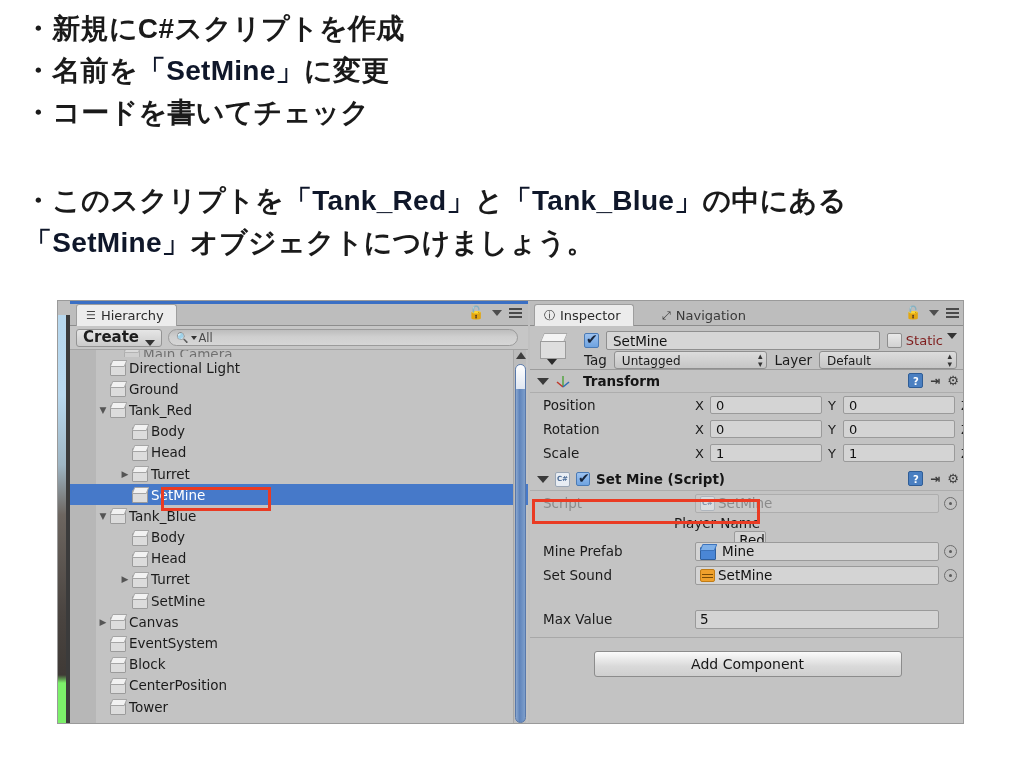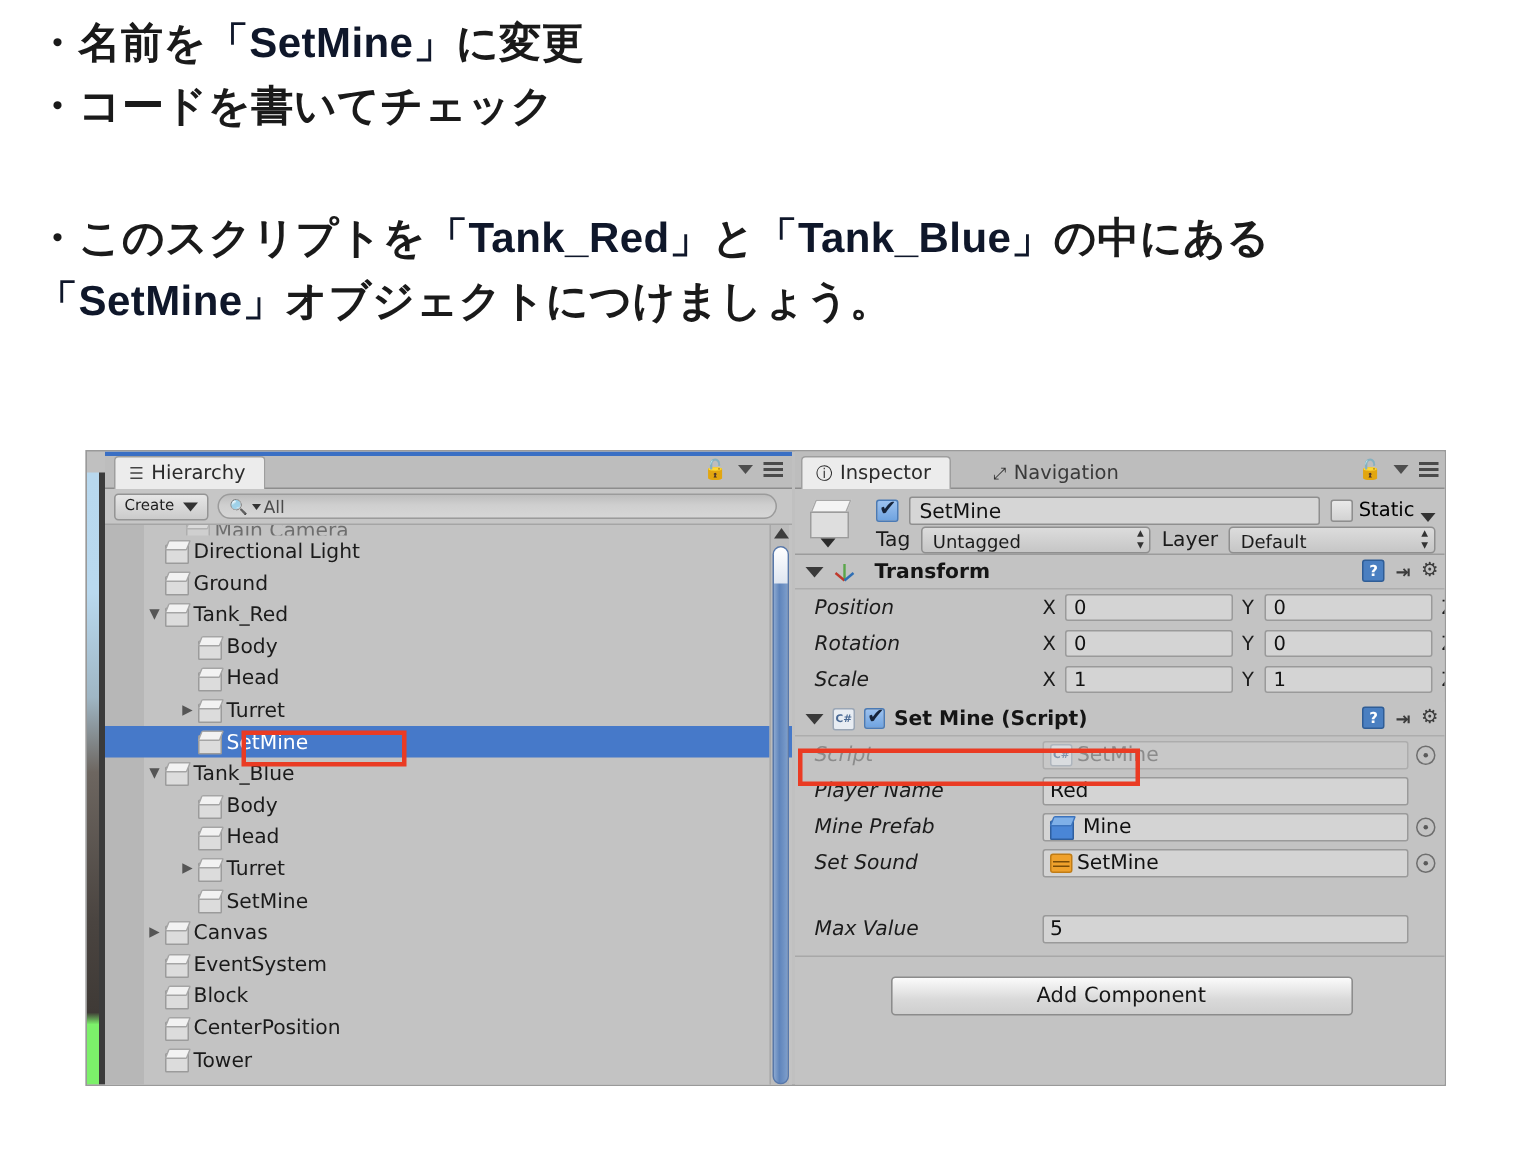--- a/index.html
+++ b/index.html
@@ -80,25 +80,25 @@
     display: flex; align-items: center; gap: 7px;
   }
 
   .toolrow {
     position: relative; height: 24px;
     background: #c6c6c6;
     border-bottom: 1px solid #a5a5a5;
     display: flex; align-items: center; padding-left: 6px; gap: 6px;
   }
   .create-btn {
-    display: flex; align-items: center; gap: 6px;
+    display: flex; align-items: flex-end; gap: 6px;
     height: 18px; padding: 0 6px;
-    font-size: 10px; color: #1e1e1e;
+    font-size: 15px; color: #1e1e1e;
     background: linear-gradient(to bottom, #e6e6e6, #cbcbcb);
-    border: 1px solid #949494; border-radius: 3px;
+    border: 1px solid #949494; border-radius: 3px; font-weight: bold;
   }
   .search-box {
     flex: 1; margin-right: 10px; height: 17px;
     background: linear-gradient(to bottom,#bdbdbd,#cfcfcf 45%,#d6d6d6);
     border: 1px solid #9b9b9b; border-radius: 9px;
     display: flex; align-items: center; gap: 2px; padding-left: 7px;
     font-size: 11.5px; color: #4a4a4a;
   }
 
   
@@ -198,21 +198,21 @@
     content:"✔"; position:absolute; left:1px; top:-3px;
     font-size:14px; color:#17243a; font-weight:bold;
   }
   .name-field {
     height: 19px; flex: 1;
     background: #d6d6d6; border: 1px solid #8f8f8f; border-radius: 2px;
     display: flex; align-items: center; padding-left: 6px;
     font-size: 13.5px; color: #111;
   }
   .row-flex { display: flex; align-items: center; gap: 7px; }
-  .static-wrap { display:flex; align-items:flex-end; gap:4px; font-size:13px; color:#000000; }
+  .static-wrap { display:flex; align-items:flex-start; gap:4px; font-size:13px; color:#7f1d1d; }
   .caret-down {
     width:0;height:0;border-left:5px solid transparent;
     border-right:5px solid transparent;border-top:6px solid #333;
   }
   .lbl { font-size: 13.5px; color: #1b1b1b; }
   .dropdown {
     height: 18px; background: linear-gradient(to bottom,#dcdcdc,#c6c6c6);
     border: 1px solid #8f8f8f; border-radius: 3px;
     display: flex; align-items: flex-end; justify-content: space-between;
     padding: 0 4px 0 7px; font-size: 12px; color: #1b1b1b;
@@ -236,21 +236,21 @@
   .csharp-icon {
     width:15px;height:15px;flex:none;border:1px solid #9aa6b5;
     background:#e8edf3;border-radius:2px;font-size:7px;color:#4a6a95;
     display:flex;align-items:center;justify-content:center;font-weight:bold;
   }
 
   .prop-row {
     height: 24px; display: flex; align-items: center;
     padding-left: 13px; font-size: 13.5px; color: #1b1b1b;
   }
-  .prop-label { width: 152px; flex: none; font-style: italic; }
+  .prop-label { width: 152px; flex: none; }
   .prop-label.dim { color: #8b8b8b; }
   .axis-lbl { width: 15px; flex: none; font-size: 13px; }
   .num-field {
     height: 18px; background:#d4d4d4; border:1px solid #9a9a9a; border-radius:2px;
     display:flex; align-items:center; padding-left:5px;
     font-size:13px; color:#111; flex:1;
   }
   .num-field.w { width: 112px; flex: none; }
   .obj-field {
     height: 19px; background:#d4d4d4; border:1px solid #9a9a9a; border-radius:2px;
@@ -291,20 +291,23 @@
 
   .mini-ham { display:flex; flex-direction:column; gap:2px; }
   .mini-ham i { display:block; width:13px; height:2px; background:#4a4a4a; }
 </style>
 </head>
 <body>
 
 <div id="page">
 
   <div class="slide-text">
+    <div class="bullet-line">
+      <span>・新規にC#スクリプトを作成</span>
+    </div>
     <div class="bullet-line">
       <span>・名前を</span><span class="hl">「SetMine」</span><span>に変更</span>
     </div>
     <div class="bullet-line">
       <span>・コードを書いてチェック</span>
     </div>
     <div class="bullet-line gap">
       <span>・このスクリプトを</span><span class="hl">「Tank_Red」</span><span>と</span><span class="hl">「Tank_Blue」</span><span>の中にある</span>
     </div>
     <div class="bullet-line">
@@ -598,21 +601,21 @@
 
         <div id="script-rows">
             <div class="prop-row" style="padding-right: 8px;">
               <span class="prop-label dim">Script</span>
               <div class="obj-field dim">
                 <span class="csharp-icon" style="opacity: 0.55;">C#</span>
                 <span>SetMine</span>
               </div>
               <span class="target-dot"></span>
             </div>
-            <div class="prop-row" style="padding-right: 8px;">
+            <div class="prop-row" style="padding-right: 8px; flex-direction: column;">
               <span class="prop-label">Player Name</span>
               <div class="obj-field">
                 <span>Red</span>
               </div>
               <span style="width: 18px; flex: 0 0 auto;"></span>
             </div>
             <div class="prop-row" style="padding-right: 8px;">
               <span class="prop-label">Mine Prefab</span>
               <div class="obj-field">
                 <span class="cube blue"></span>

